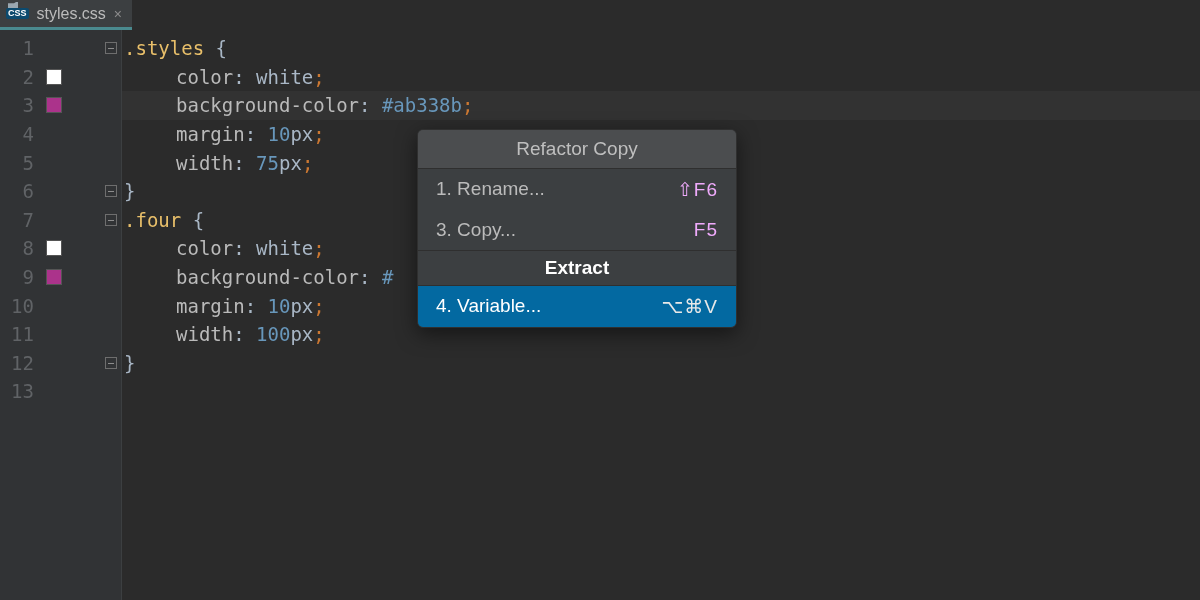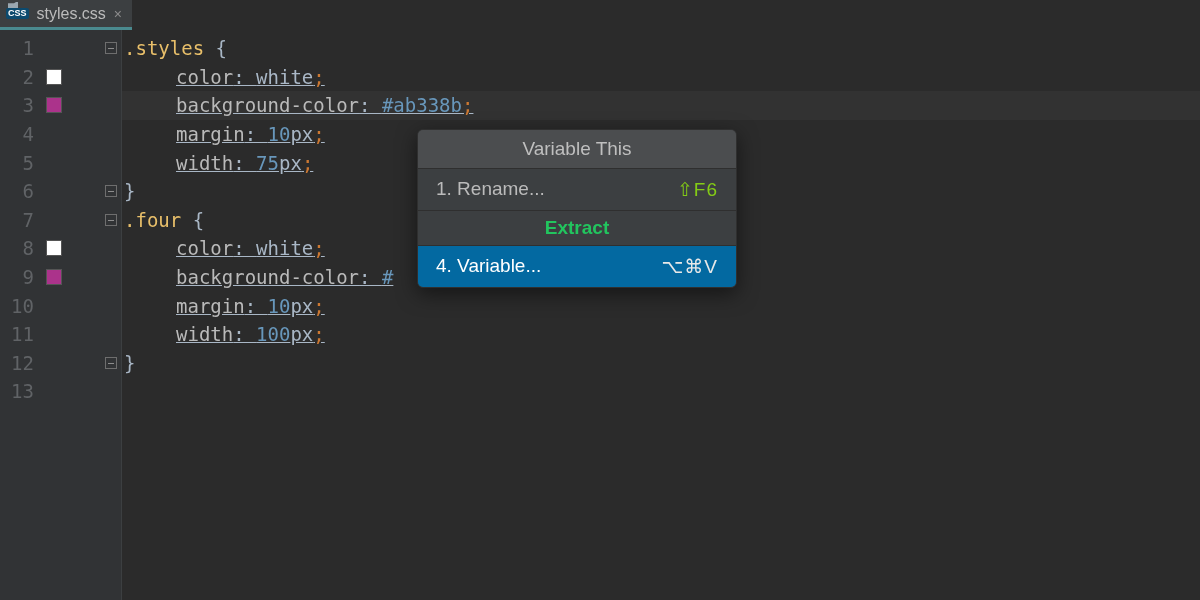--- a/index.html
+++ b/index.html
@@ -94,21 +94,21 @@
   }
   .cline { height: 28.6px; display:flex; align-items:center; white-space: pre; padding-left: 2px;}
   .hl-line { background: #323232; }
   .tok-sel   { color: #e8bf6a; }
   .tok-brace { color: #a9b7c6; }
   .tok-prop  { color: #bababa; }
   .tok-val   { color: #a9b7c6; }
   .tok-num   { color: #6897bb; }
   .tok-semi  { color: #cc7832; }
   .indent1 { padding-left: 2px; }
-  .indent2 { padding-left: 54px; text-decoration: underline; }
+  .indent2 { padding-left: 54px; }
 
   .popup {
     position: absolute;
     left: 417px;
     top: 99px;
     width: 320px;
     background: #3c3f41;
     border: 1px solid #2f2f2f;
     box-shadow: 0 6px 20px rgba(0,0,0,.5);
     font-family: -apple-system, "Segoe UI", sans-serif;
@@ -121,24 +121,24 @@
     background: #4b4d4f;
     text-align: center;
     padding: 8px 0;
     color: #bfbfbf;
     border-bottom: 1px solid #2f2f2f;
   }
   .popup-item {
     display:flex; justify-content: space-between;
     padding: 9px 18px;
   }
-  .popup-item .sc { color: #84cc16; letter-spacing: 1px;}
+  .popup-item .sc { color: #f0abfc; letter-spacing: 1px;}
   .popup-sub {
     text-align:center;
-    color:#22c55e;
+    color:#ffffff;
     font-weight:600;
     padding:6px 0;
     border-top:1px solid #2f2f2f;
     border-bottom:1px solid #2f2f2f;
     background:#3c3f41;
   }
   .popup-item.selected {
     background:#0369a1;
     color:#ffffff;
   }
@@ -237,24 +237,28 @@
     <div class="cline indent1"><span class="tok-sel">.four</span><span class="tok-brace"> {</span></div>
     <div class="cline indent2"><span class="tok-prop">color</span><span class="tok-val">: </span><span class="tok-val">white</span><span class="tok-semi">;</span></div>
     <div class="cline indent2"><span class="tok-prop">background-color</span><span class="tok-val">: </span><span class="tok-num">#</span></div>
     <div class="cline indent2"><span class="tok-prop">margin</span><span class="tok-val">: </span><span class="tok-num">10</span><span class="tok-val">px</span><span class="tok-semi">;</span></div>
     <div class="cline indent2"><span class="tok-prop">width</span><span class="tok-val">: </span><span class="tok-num">100</span><span class="tok-val">px</span><span class="tok-semi">;</span></div>
     <div class="cline indent1"><span class="tok-brace">}</span></div>
     <div class="cline"></div>
   </div>
 
   <div class="popup">
-    <div class="popup-title">Variable This</div>
+    <div class="popup-title">Refactor Copy</div>
     <div class="popup-item">
       <span>1. Rename...</span>
       <span class="sc">⇧F6</span>
+    </div>
+    <div class="popup-item">
+      <span>3. Copy...</span>
+      <span class="sc">F5</span>
     </div>
     <div class="popup-sub">Extract</div>
     <div class="popup-item selected">
       <span>4. Variable...</span>
       <span class="sc">⌥⌘V</span>
     </div>
   </div>
 
 </div>
 

